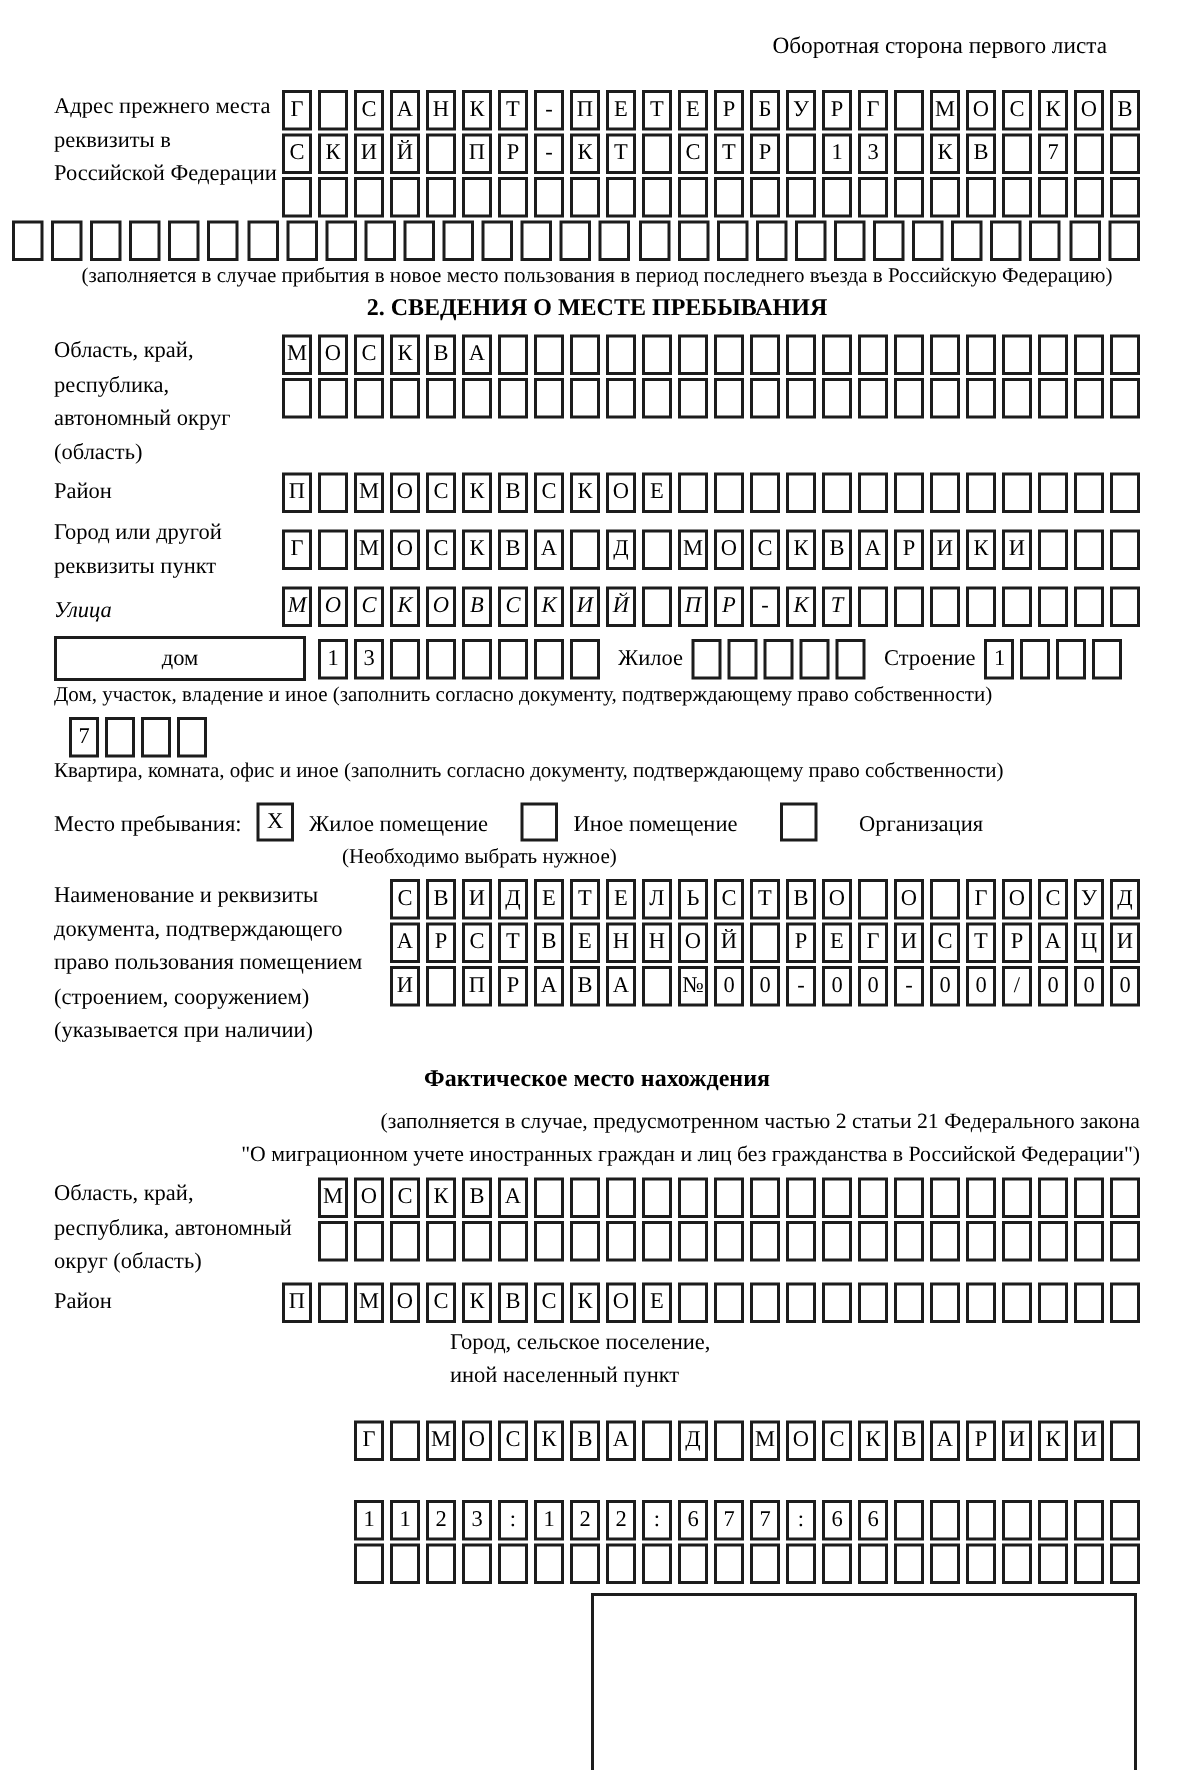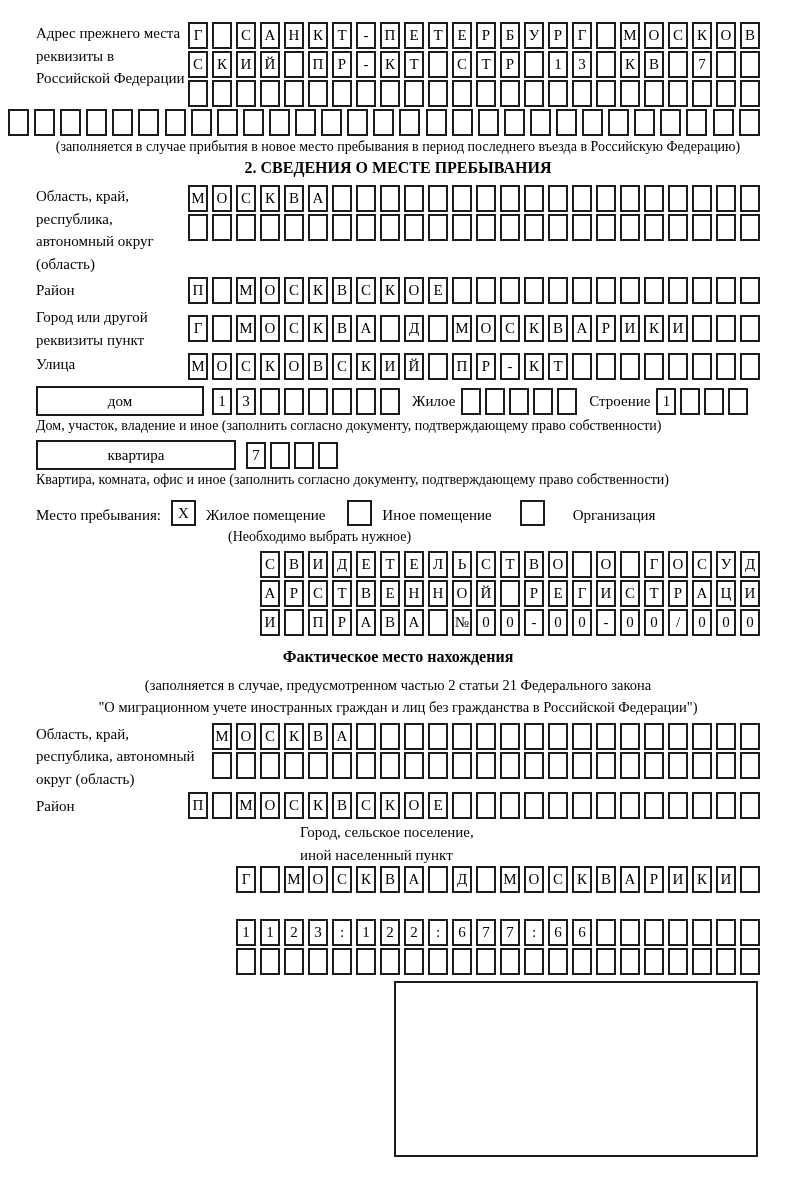--- a/index.html
+++ b/index.html
@@ -29,21 +29,21 @@
   .wide .cell { width: 21px; flex-basis: 21px; }
 
   .full-row { margin: 2px 0 2px -28px; width: 752px; }
   .full-row .cells { display: flex; justify-content: space-between; margin-left: 0; width: 100%; }
 
   .note { font-size: 14px; }
   .note-center { text-align: center; margin: 3px 0 4px 0; }
 
   .sec-header { text-align: center; font-weight: bold; font-size: 16px; margin: 4px 0 8px 0; }
 
-  .mt2 { margin-top: 2px; }
+  .mt2 { margin-top: 2px; gap: 18px; }
 
   .field-box {
     border: 2px solid #1c1c1c; height: 30px;
     display: flex; align-items: center; justify-content: center;
     font-size: 15px;
   }
   .house-row { display: flex; align-items: center; margin-top: 6px; }
   .house-row .cells { margin-left: 0; }
   .inline-lbl { font-size: 15px; margin: 0 6px 0 12px; white-space: nowrap; }
 
@@ -51,35 +51,36 @@
   .checkbox {
     width: 25px; height: 26px; border: 2px solid #1c1c1c;
     display: inline-flex; align-items: center; justify-content: center;
     font-size: 15px; margin: 0 10px;
   }
   .stay-note { font-size: 14px; margin: 3px 0 6px 192px; }
 
   .doc-block { display: flex; align-items: flex-start; margin-top: 6px; }
   .doc-block .label { width: 228px; }
 
-  .fact-note { text-align: center; font-size: 14.5px; line-height: 1.55; margin-bottom: 4px; }
+  .fact-note { text-align: right; font-size: 14.5px; line-height: 1.55; margin-bottom: 4px; }
 
   .cad-block .cells-stack { margin-top: 24px; }
 
   .stamp-box {
     margin: 6px 0 0 358px;
     width: 364px; height: 176px;
     border: 2px solid #1c1c1c; background: #fff;
   }
 </style>
 </head>
 <body>
 
 <div class="page">
 
+  <div class="top-title">Оборотная сторона первого листа</div>
 
   <div class="frow">
     <div class="label" style="width:168px;">Адрес прежнего места реквизиты в Российской Федерации</div>
     <div class="cells-stack">
       <div class="cells">
           <div class="cell">Г</div>
           <div class="cell"></div>
           <div class="cell">С</div>
           <div class="cell">А</div>
           <div class="cell">Н</div>
@@ -183,21 +184,21 @@
         <div class="cell"></div>
         <div class="cell"></div>
         <div class="cell"></div>
         <div class="cell"></div>
         <div class="cell"></div>
         <div class="cell"></div>
         <div class="cell"></div>
         <div class="cell"></div>
       </div>
   </div>
-  <div class="note note-center">(заполняется в случае прибытия в новое место пребывания в период последнего въезда в Российскую Федерацию)</div>
+  <div class="note note-center">(заполняется в случае прибытия в новое место пользования в период последнего въезда в Российскую Федерацию)</div>
 
   <div class="sec-header">2. СВЕДЕНИЯ О МЕСТЕ ПРЕБЫВАНИЯ</div>
 
   <div class="frow">
     <div class="label" style="width:142px;">Область, край, республика, автономный округ (область)</div>
     <div class="cells-stack">
       <div class="cells">
           <div class="cell">М</div>
           <div class="cell">О</div>
           <div class="cell">С</div>
@@ -305,21 +306,21 @@
         <div class="cell">Р</div>
         <div class="cell">И</div>
         <div class="cell">К</div>
         <div class="cell">И</div>
         <div class="cell"></div>
         <div class="cell"></div>
         <div class="cell"></div>
       </div>
   </div>
 
-  <div class="frow mt2" style="align-items:flex-start;">
+  <div class="frow mt2" style="align-items:flex-end;font-style:italic;">
     <div class="label">Улица</div>
     <div class="cells">
         <div class="cell">М</div>
         <div class="cell">О</div>
         <div class="cell">С</div>
         <div class="cell">К</div>
         <div class="cell">О</div>
         <div class="cell">В</div>
         <div class="cell">С</div>
         <div class="cell">К</div>
@@ -366,21 +367,20 @@
     <div class="cells">
         <div class="cell">1</div>
         <div class="cell"></div>
         <div class="cell"></div>
         <div class="cell"></div>
       </div>
   </div>
   <div class="note mt2">Дом, участок, владение и иное (заполнить согласно документу, подтверждающему право собственности)</div>
 
   <div class="house-row">
-    <div class="field-box" style="width:200px;">квартира</div>
     <div class="cells" style="margin-left:10px;">
         <div class="cell">7</div>
         <div class="cell"></div>
         <div class="cell"></div>
         <div class="cell"></div>
       </div>
   </div>
   <div class="note mt2">Квартира, комната, офис и иное (заполнить согласно документу, подтверждающему право собственности)</div>
 
   <div class="stay-row">
@@ -388,20 +388,21 @@
     <span class="checkbox">X</span>
     <span class="label">Жилое помещение</span>
     <span class="checkbox" style="margin-left:22px;"></span>
     <span class="label">Иное помещение</span>
     <span class="checkbox" style="margin-left:28px;"></span>
     <span class="label" style="margin-left:18px;">Организация</span>
   </div>
   <div class="stay-note">(Необходимо выбрать нужное)</div>
 
   <div class="doc-block">
+    <div class="label">Наименование и реквизиты документа, подтверждающего право пользования помещением (строением, сооружением) (указывается при наличии)</div>
     <div class="cells-stack">
       <div class="cells">
           <div class="cell">С</div>
           <div class="cell">В</div>
           <div class="cell">И</div>
           <div class="cell">Д</div>
           <div class="cell">Е</div>
           <div class="cell">Т</div>
           <div class="cell">Е</div>
           <div class="cell">Л</div>

